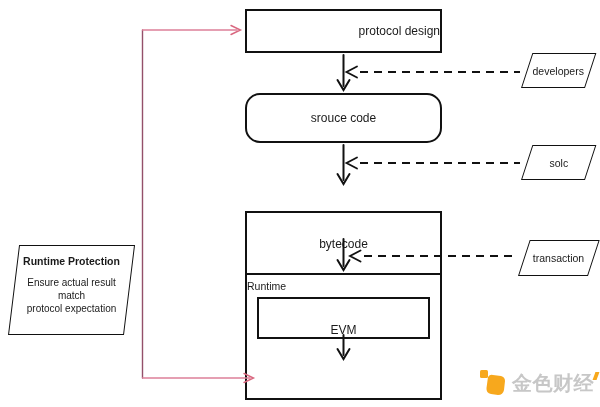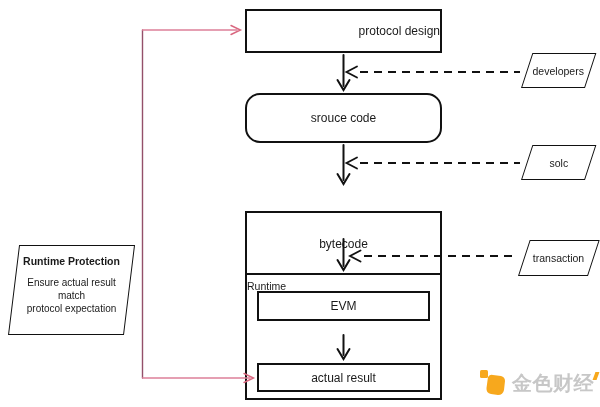--- a/index.html
+++ b/index.html
@@ -15,21 +15,21 @@
   .box-protocol{left:245px;top:9px;width:197px;height:44px;justify-content:flex-end;}
   .box-source{left:245px;top:93px;width:197px;height:50px;border-radius:15px;}
   .box-bytecode{left:245px;top:187px;width:197px;height:66px;margin-top:24px;}
   .runtime{
     position:absolute;left:245px;top:273px;width:197px;height:127px;box-sizing:border-box;
     border:2px solid #111;background:#fff;z-index:2;
   }
   .runtime-label{
     position:absolute;left:0;top:5px;width:100%;text-align:left;font-size:10.5px;
   }
-  .box-evm{left:257px;top:291px;width:173px;height:30px;z-index:3;}
+  .box-evm{left:257px;top:297px;width:173px;height:42px;z-index:3;align-items:flex-end;}
   .box-actual{left:257px;top:363px;width:173px;height:29px;z-index:3;}
   .para{
     position:absolute;box-sizing:border-box;border:1.5px solid #111;background:#fff;
     transform:skewX(-18deg);transform-origin:left bottom;z-index:2;
     display:flex;align-items:center;justify-content:center;
   }
   .para > span{transform:skewX(18deg);font-size:10.5px;white-space:nowrap;}
   .para-developers{left:521px;top:53px;width:64px;height:35px;}
   .para-solc{left:521px;top:145px;width:64px;height:35px;}
   .para-transaction{left:518px;top:240px;width:70px;height:36px;}
@@ -69,23 +69,20 @@
 
   <div class="box box-bytecode">
     <span>bytecode</span>
   </div>
 
   <div class="runtime">
     <div class="runtime-label">Runtime</div>
   </div>
   <div class="box box-evm">
     <span>EVM</span>
-  </div>
-  <div class="box box-actual">
-    <span>actual result</span>
   </div>
 
   <div class="para para-developers">
     <span>developers</span>
   </div>
   <div class="para para-solc">
     <span>solc</span>
   </div>
   <div class="para para-transaction">
     <span>transaction</span>

